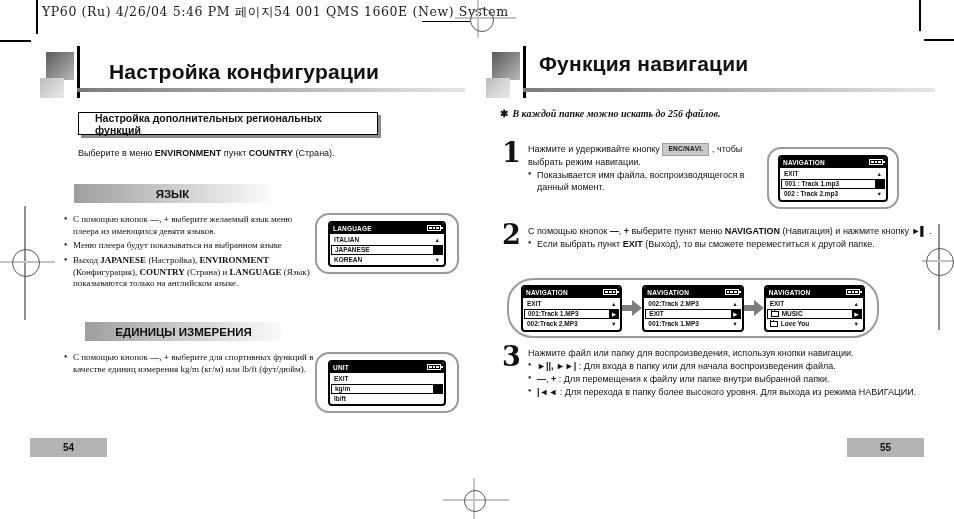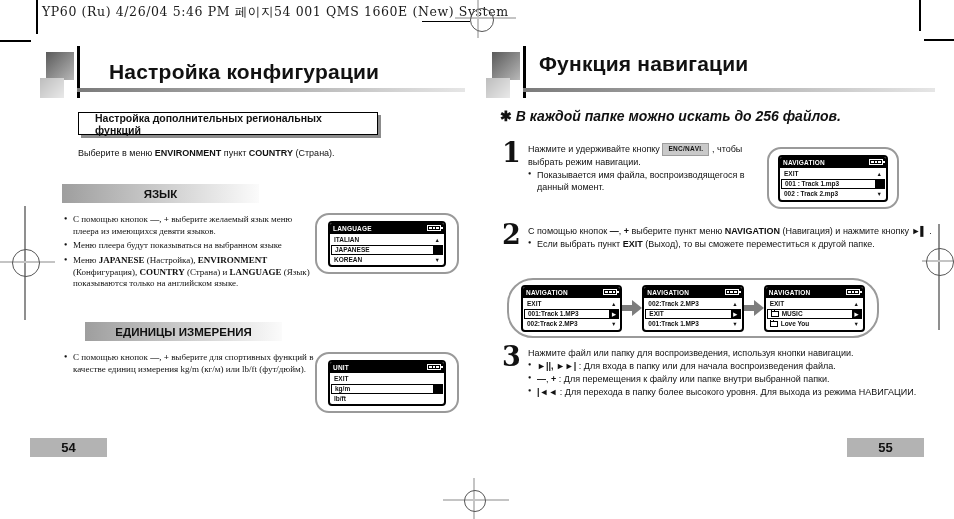--- a/index.html
+++ b/index.html
@@ -25,31 +25,31 @@
   
   .boxhead{position:absolute;border:1.3px solid #000;box-shadow:3px 3px 0 #8c8c8c;
            background:#fff;font-weight:bold;font-size:10.5px;display:flex;align-items:center;
            justify-content:center;padding:0 16px;}
   .secbar{position:absolute;height:19px;background:linear-gradient(90deg,#9e9e9e,#fbfbfb);
           font-weight:bold;font-size:11.5px;display:flex;align-items:center;justify-content:center;}
   .para{position:absolute;font-size:9px;line-height:1.3;}
   .bullets{position:absolute;margin:0;padding:0;list-style:none;font-size:9px;line-height:1.3;font-family:Liberation Serif, serif;}
   .bullets li{position:relative;padding-left:9px;margin:3px 0;}
   .bullets li::before{content:"●";position:absolute;left:0;top:1px;font-size:5.5px;}
-  .note{position:absolute;font-size:14px;font-style:italic;font-weight:bold;white-space:nowrap;}
+  .note{position:absolute;font-size:10px;font-style:italic;font-weight:bold;white-space:nowrap;font-family:Liberation Serif, serif;}
   .note .ast{font-style:normal;margin-right:4px;}
   .stepnum{position:absolute;font-family:"DejaVu Serif",serif;font-weight:bold;font-size:27px;line-height:1;}
   .steptext{position:absolute;font-size:9px;line-height:1.35;}
   .subbullets{margin:1px 0 0 0;padding:0;list-style:none;}
   .subbullets li{position:relative;padding-left:9px;margin:1px 0;}
   .subbullets li::before{content:"●";position:absolute;left:0;top:1px;font-size:5.5px;}
   .encbtn{display:inline-block;background:#c9c9c9;border:1px solid #9d9d9d;font-size:6.5px;
           font-weight:bold;padding:1px 5px;vertical-align:1px;letter-spacing:.3px;}
   .pagenum{position:absolute;width:77px;height:19px;background:#b3b3b3;display:flex;
-           align-items:center;justify-content:center;font-size:13px;font-weight:bold;}
+           align-items:center;justify-content:center;font-size:10px;font-weight:bold;}
 
   
   .device{position:absolute;border:2px solid #9a9a9a;border-radius:14px;background:#fff;
           display:flex;align-items:center;justify-content:center;}
   .lcd{border:2px solid #000;border-radius:4px;background:#fff;overflow:hidden;box-sizing:border-box;}
   .lcd-title{background:#000;color:#fff;height:11px;display:flex;align-items:center;
              justify-content:space-between;padding:0 3px;font-size:6.5px;font-weight:bold;
              letter-spacing:.2px;white-space:nowrap;}
   .lcd-rows{padding:1px 1px;}
   .lcd-row{position:relative;height:10px;display:flex;align-items:center;justify-content:space-between;
@@ -116,26 +116,26 @@
   <div class="title-sq1" style="left:46px;top:52px;width:28px;height:28px"></div>
   <div class="title-sq2" style="left:40px;top:78px;width:24px;height:20px"></div>
   <div class="title-bar" style="left:77px;top:46px;width:2.5px;height:52px"></div>
   <div class="page-title" style="left:109px;top:60px">Настройка конфигурации</div>
   <div class="title-rule" style="left:77px;top:88px;width:388px"></div>
 
   <div class="boxhead" style="left:78px;top:112px;width:266px;height:21px">Настройка дополнительных региональных функций</div>
 
   <div class="para" style="left:78px;top:148px;width:280px"><span>Выберите в меню </span><span class="b">ENVIRONMENT</span><span> пункт </span><span class="b">COUNTRY</span><span> (Страна).</span></div>
 
-  <div class="secbar" style="left:62px;top:184px;width:197px">ЯЗЫК</div>
+  <div class="secbar" style="left:74px;top:184px;width:197px">ЯЗЫК</div>
 
   <ul class="bullets" style="left:64px;top:211px;width:254px">
     <li><span>С помощью кнопок </span><span class="b">—</span><span>, </span><span class="b">+</span><span> выберите желаемый язык меню плеера из имеющихся девяти языков.</span></li>
     <li><span>Меню плеера будут показываться на выбранном языке</span></li>
-    <li><span>Меню </span><span class="b">JAPANESE</span><span> (Настройка), </span><span class="b">ENVIRONMENT</span><span> (Конфигурация), </span><span class="b">COUNTRY</span><span> (Страна) и </span><span class="b">LANGUAGE</span><span> (Язык) показываются только на английском языке.</span></li>
+    <li><span>Выход </span><span class="b">JAPANESE</span><span> (Настройка), </span><span class="b">ENVIRONMENT</span><span> (Конфигурация), </span><span class="b">COUNTRY</span><span> (Страна) и </span><span class="b">LANGUAGE</span><span> (Язык) показываются только на английском языке.</span></li>
   </ul>
 
   <div class="device" style="left:315px;top:213px;width:140px;height:57px">
     <div class="lcd" style="width:118px;height:46px">
       <div class="lcd-title">
         <span>LANGUAGE</span>
         <span class="batt">
             <i></i>
             <i></i>
             <i></i>

